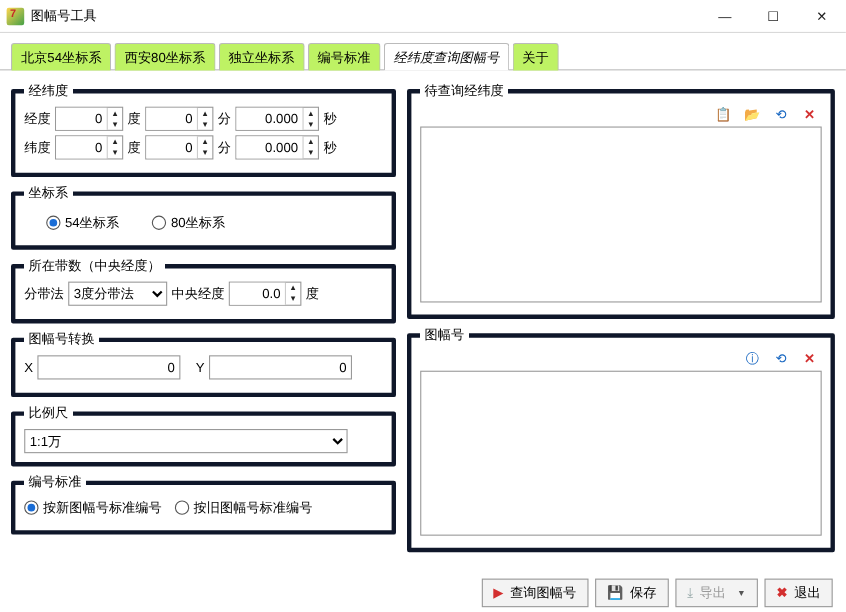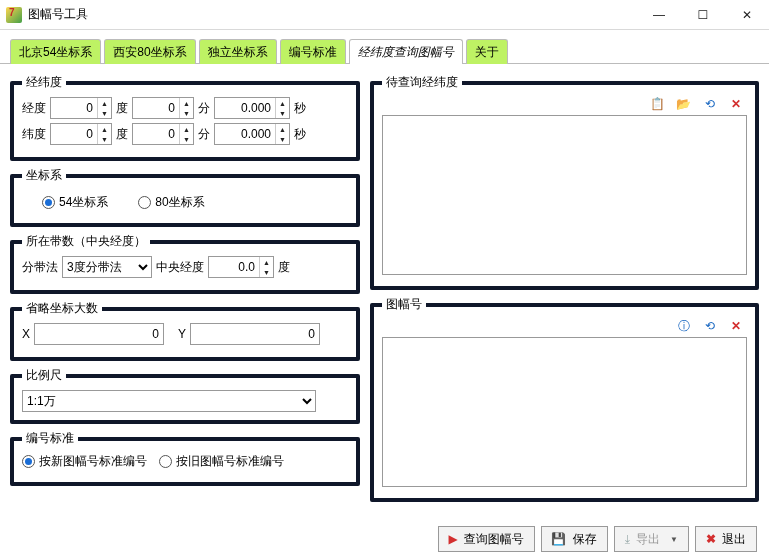--- a/index.html
+++ b/index.html
@@ -149,21 +149,21 @@
             <span class="arrows">
               <span>▲</span>
               <span>▼</span>
             </span>
           </span>
         <span>度</span>
       </div>
     </fieldset>
 
     <fieldset>
-      <legend>省略坐标大数</legend>
+      <legend>图幅号转换</legend>
       <div class="row">
         <span>X</span>
         <input class="txt" style="width: 130px;" value="0">
         <span style="width:6px"></span>
         <span>Y</span>
         <input class="txt" style="width: 130px;" value="0">
       </div>
     </fieldset>
 
     <fieldset>

